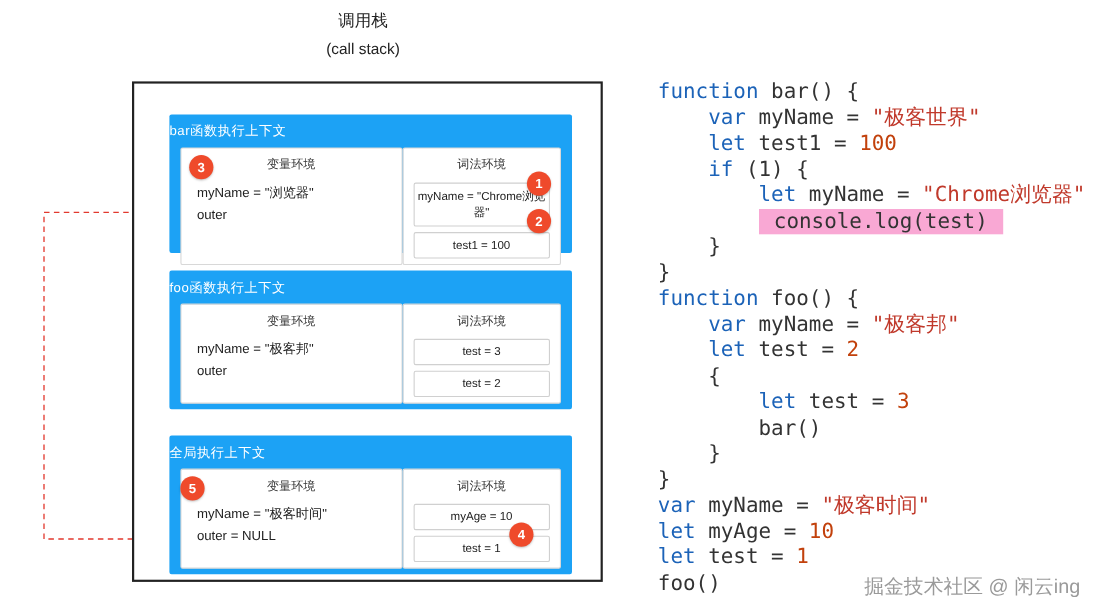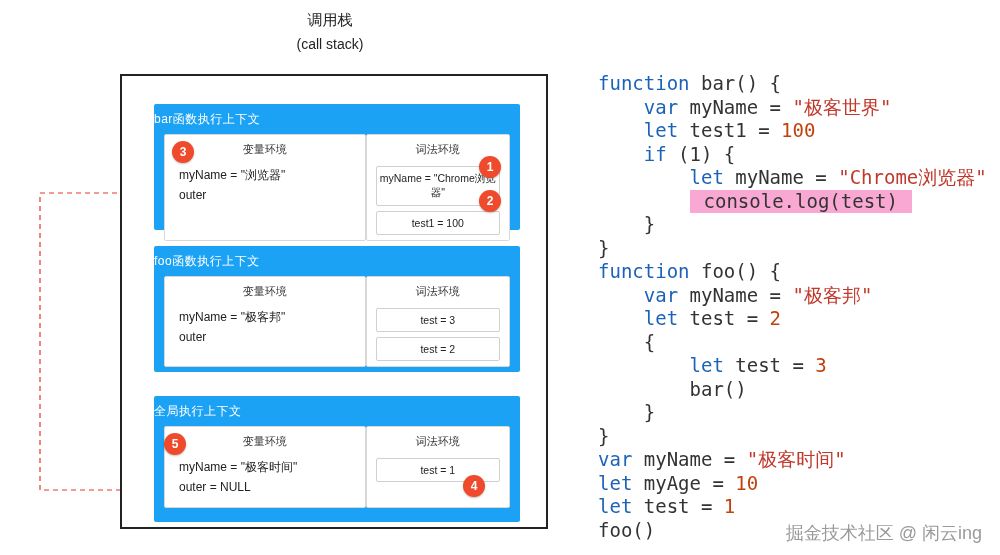--- a/index.html
+++ b/index.html
@@ -139,20 +139,21 @@
     <div class="ctx-body">
       <div class="panel var-panel">
         <div class="panel-title">变量环境</div>
         <div class="var-lines">
           <div>myName = "极客时间"</div>
           <div>outer = NULL</div>
         </div>
       </div>
       <div class="panel lex-panel">
         <div class="panel-title">词法环境</div>
+        <div class="lex-item">myAge = 10</div>
         <div class="lex-item">test = 1</div>
       </div>
     </div>
   </div>
 </div>
 
 <div id="badge-host">
     <div class="badge" style="left: 479px; top: 156px; background: rgb(239, 74, 43);">1</div>
     <div class="badge" style="left: 479px; top: 190px; background: rgb(239, 74, 43);">2</div>
     <div class="badge" style="left: 172px; top: 141px; background: rgb(239, 74, 43);">3</div>

